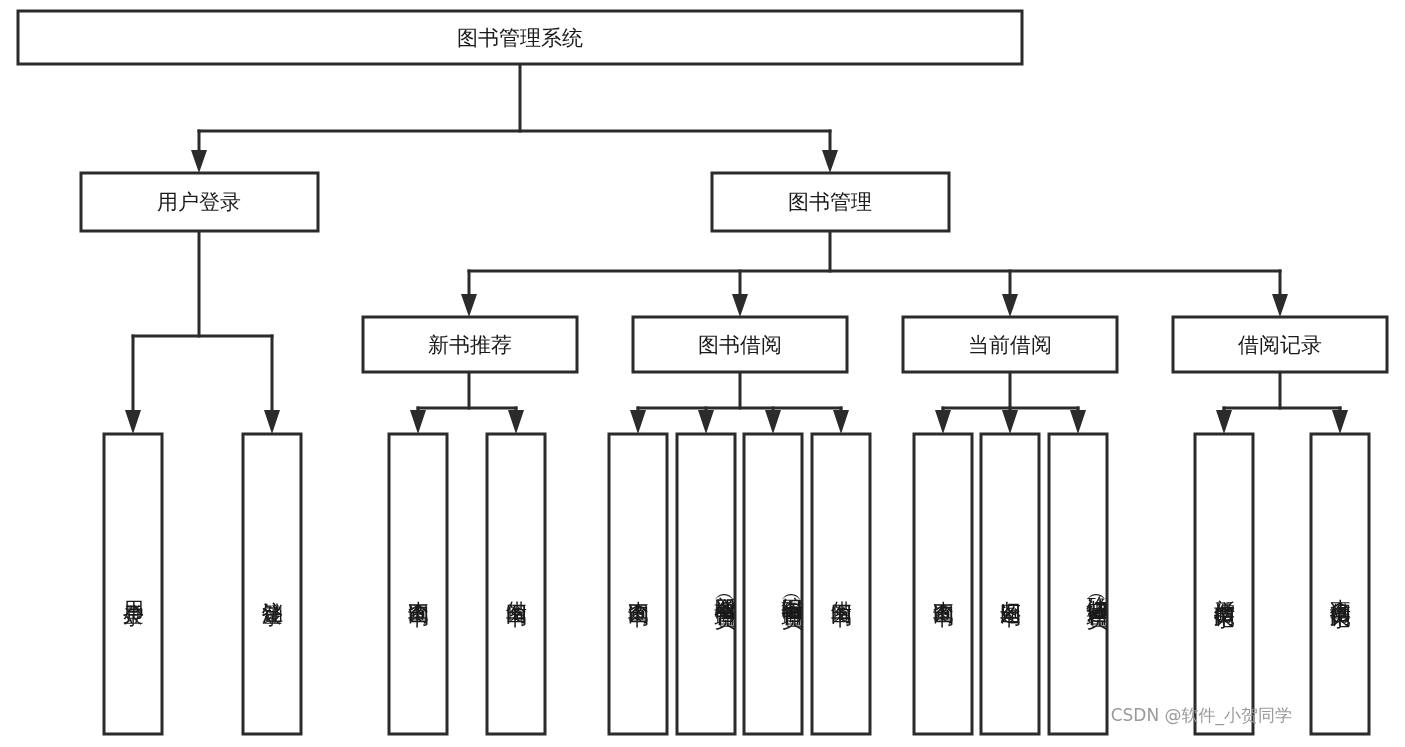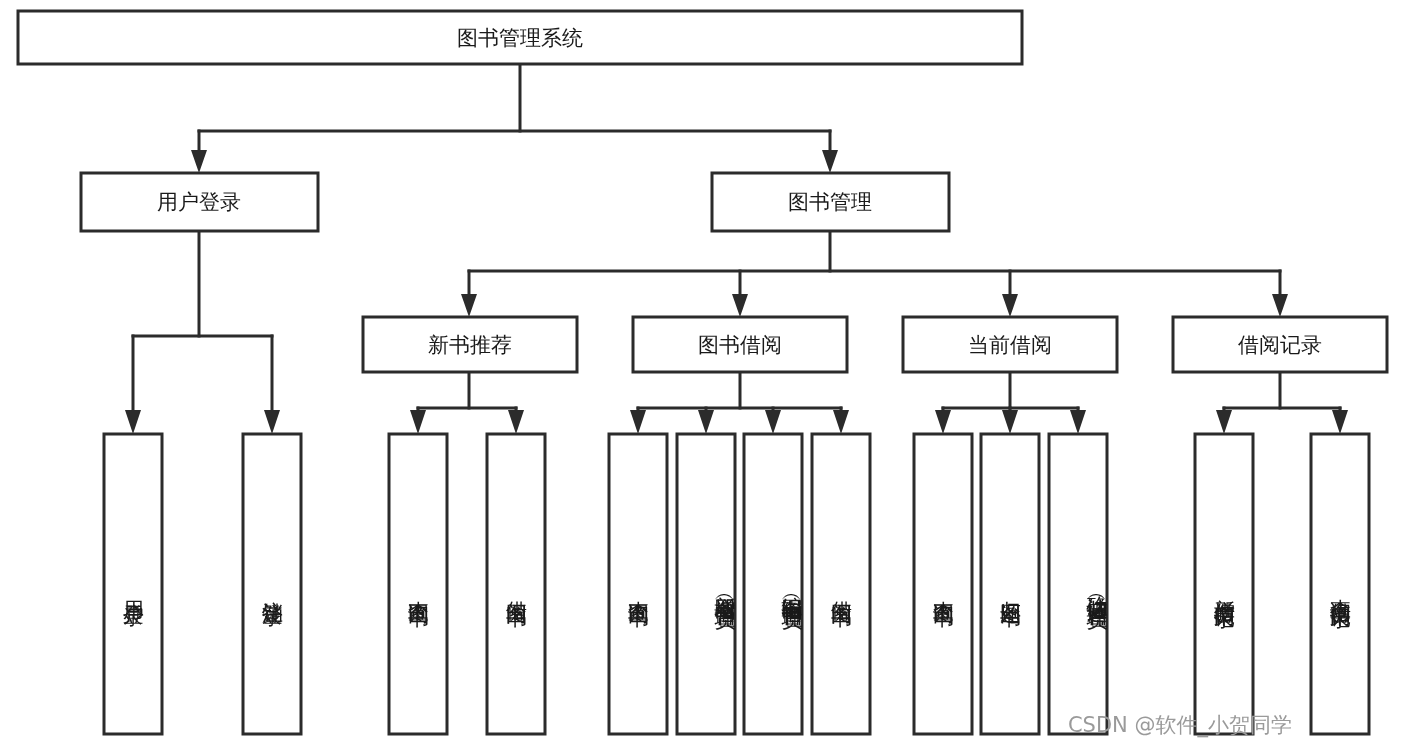--- a/index.html
+++ b/index.html
@@ -60,23 +60,23 @@
     white-space: nowrap;
     display: flex;
     align-items: flex-start;
     justify-content: center;
     text-align: center;
     user-select: none;
   }
   .watermark {
     position: absolute;
     right: 8px;
-    bottom: 8px;
-    font-family: "DejaVu Sans", "Liberation Sans", sans-serif;
-    font-size: 21px;
+    bottom: 20px;
+    font-family: "DejaVu Sans", "Liberation Sans", sans-serif;
+    font-size: 17px;
     color: #9a9a9a;
     white-space: nowrap;
     pointer-events: none;
   }
 </style>
 </head>
 <body>
 
 <div id="diagram-root">
 

